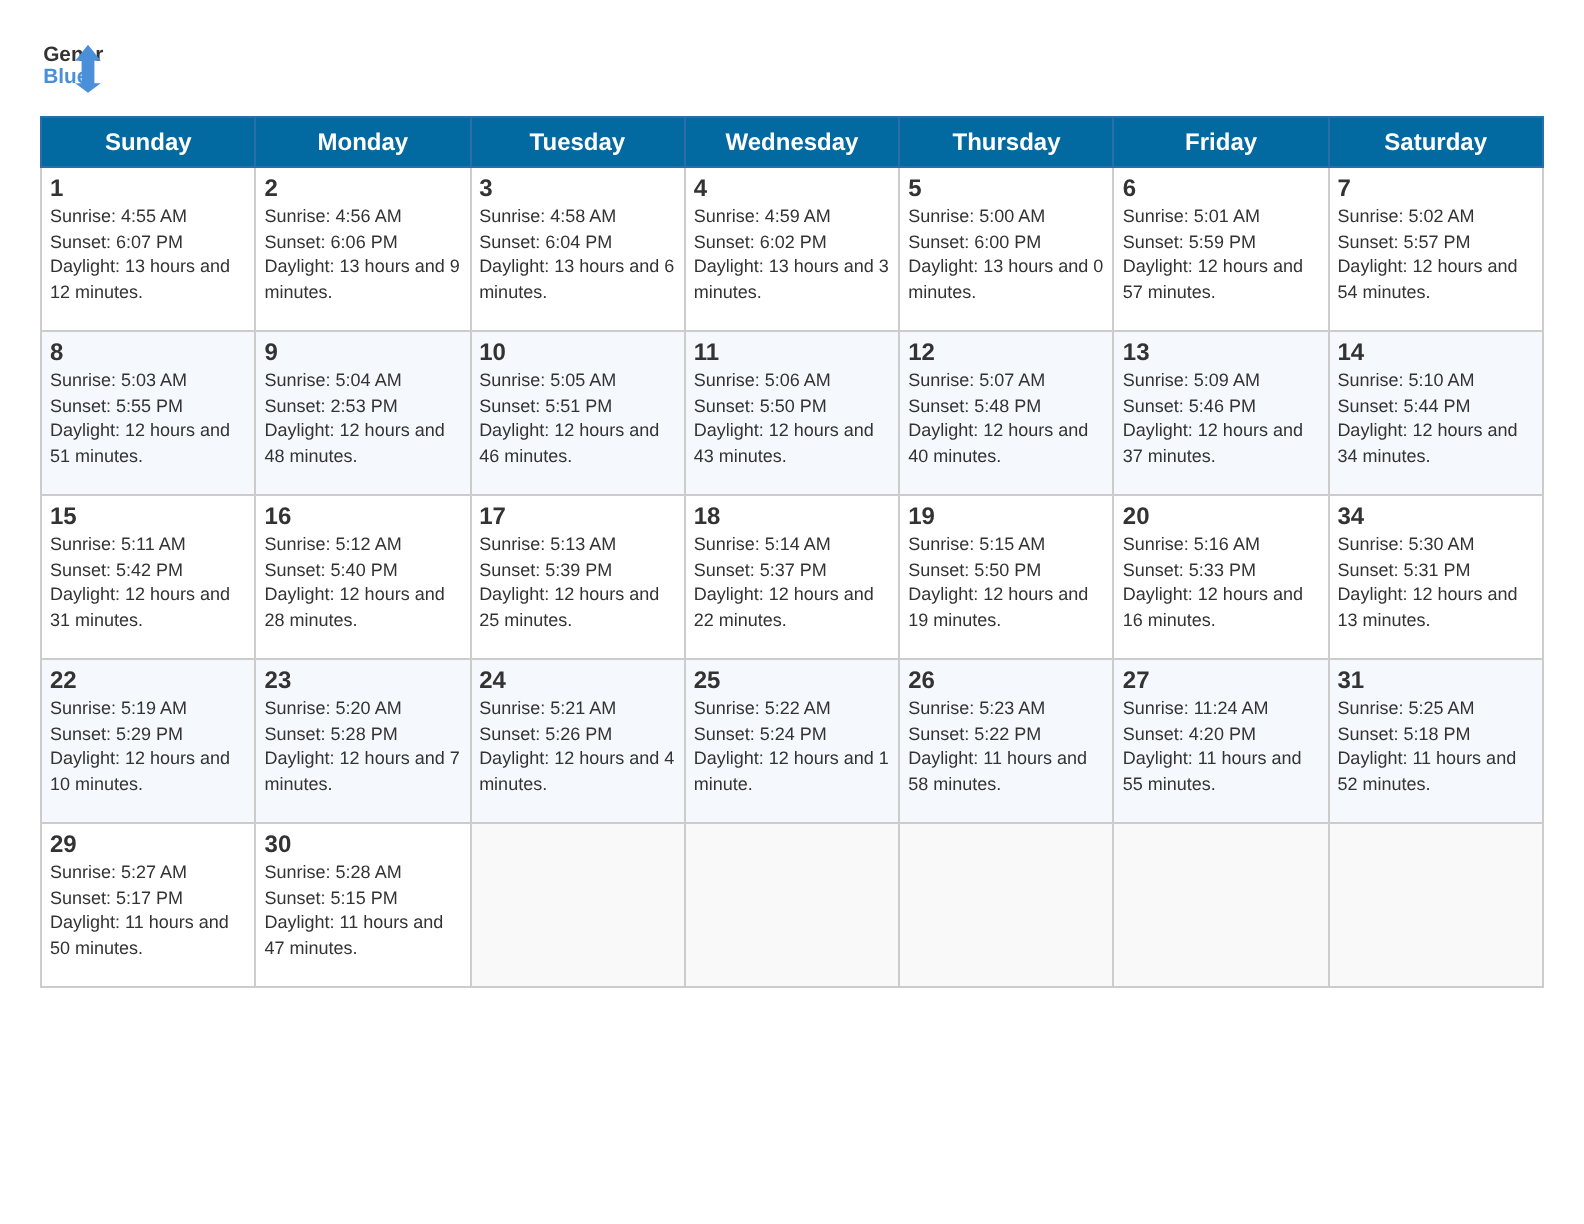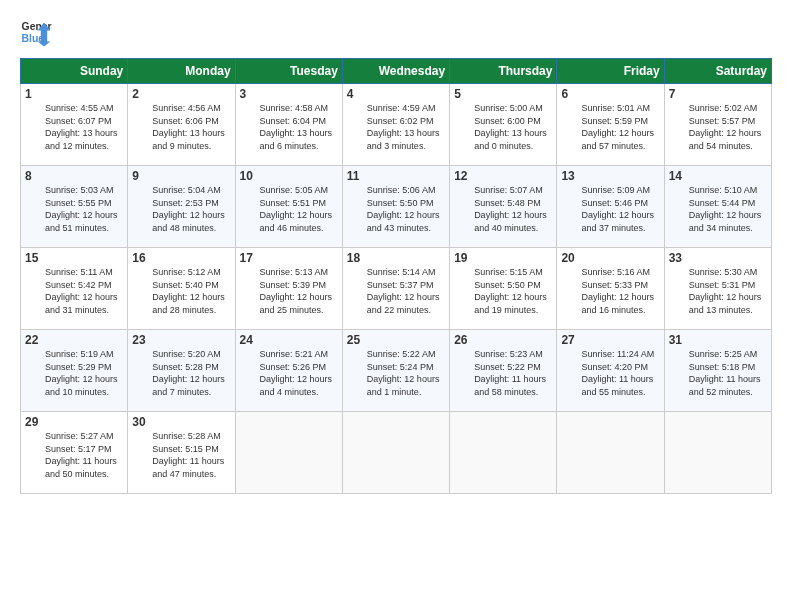--- a/index.html
+++ b/index.html
@@ -43,26 +43,26 @@
     .location {
       font-size: 14px;
       color: #555;
     }
     .calendar {
       width: 100%;
       border-collapse: collapse;
       table-layout: fixed;
     }
     .calendar th {
-      background: #15803d;
+      background: #0369a1;
       color: #fff;
       font-size: 12px;
       font-weight: bold;
       padding: 5px 4px;
-      text-align: right;
+      text-align: center;
       border: 1px solid #2a6faa;
     }
     .calendar td {
       border: 1px solid #ccc;
       vertical-align: top;
       padding: 3px 4px;
       font-size: 9.5px;
       color: #333;
       height: 82px;
       background: #fff;
@@ -73,21 +73,20 @@
     .day-num {
       font-size: 12px;
       font-weight: bold;
       display: block;
       margin-bottom: 1px;
     }
     .day-info {
       font-size: 9px;
       line-height: 1.4;
       color: #333;
-      margin-left: 20px;
     }
     .empty-cell {
       background: #f9f9f9 !important;
     }
   </style>
 </head>
 <body>
 
 <div class="page">
   <div class="header">
@@ -276,21 +275,21 @@
       </td>
           <td>
         <span class="day-num">20</span>
         <div class="day-info">
           <span>Sunrise: 5:16 AM</span><br>
           <span>Sunset: 5:33 PM</span><br>
           <span>Daylight: 12 hours and 16 minutes.</span>
         </div>
       </td>
           <td>
-        <span class="day-num">33</span>
+        <span class="day-num">34</span>
         <div class="day-info">
           <span>Sunrise: 5:30 AM</span><br>
           <span>Sunset: 5:31 PM</span><br>
           <span>Daylight: 12 hours and 13 minutes.</span>
         </div>
       </td>
         </tr>
         <tr>
           <td>
         <span class="day-num">22</span>

